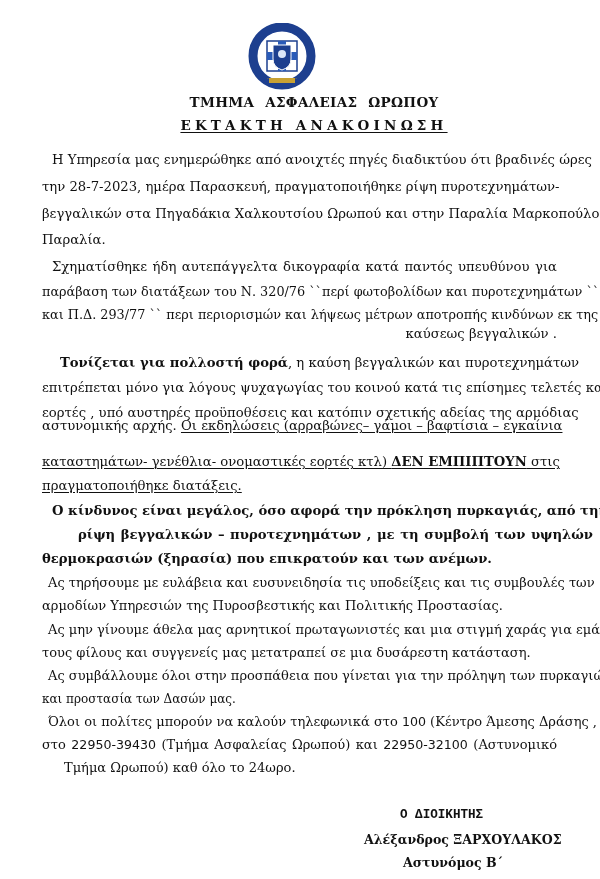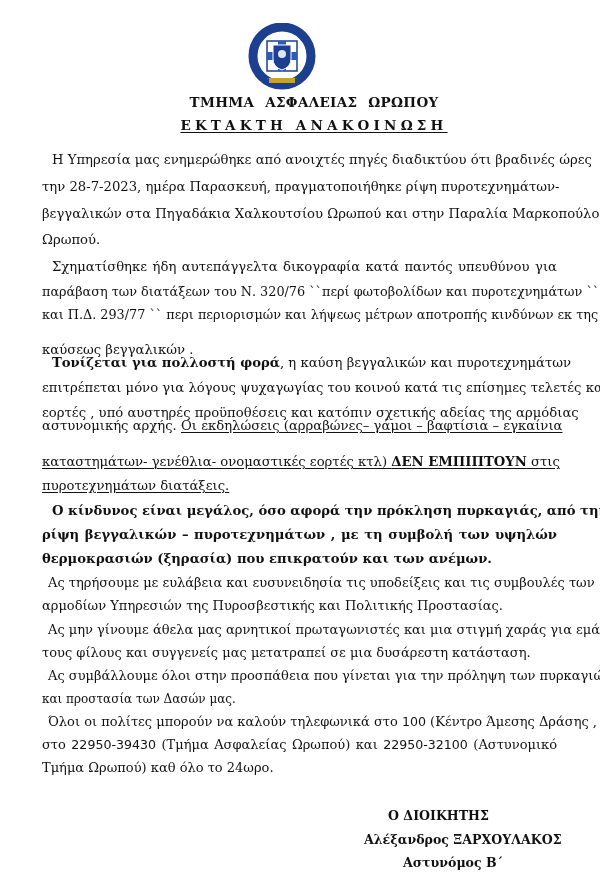--- a/index.html
+++ b/index.html
@@ -27,46 +27,46 @@
   <rect x="20" y="55" width="30" height="5" rx="2" fill="#c8a133"></rect>
   <path d="M14 59 l8 -4 v6 z M56 59 l-8 -4 v6 z" fill="#1d3f8f"></path>
 </svg>
 
 <div class="head1">ΤΜΗΜΑ  ΑΣΦΑΛΕΙΑΣ  ΩΡΩΠΟΥ</div>
 <div class="head2">ΕΚΤΑΚΤΗ ΑΝΑΚΟΙΝΩΣΗ</div>
 
 <div class="ln j" style="top:150px; left:52px; width:505px;">Η Υπηρεσία μας ενημερώθηκε από ανοιχτές πηγές διαδικτύου ότι βραδινές ώρες</div>
 <div class="ln j" style="top:177px;">την 28-7-2023, ημέρα Παρασκευή, πραγματοποιήθηκε ρίψη πυροτεχνημάτων-</div>
 <div class="ln j" style="top:204px;">βεγγαλικών στα Πηγαδάκια Χαλκουτσίου Ωρωπού και στην Παραλία Μαρκοπούλου</div>
-<div class="ln" style="top:230px;">Ωρωπού.</div>
+<div class="ln" style="top:230px;">Παραλία.</div>
 
 <div class="ln j" style="top:257px; left:52px; width:505px;">Σχηματίσθηκε ήδη αυτεπάγγελτα δικογραφία κατά παντός υπευθύνου για</div>
 <div class="ln j" style="top:282px; font-size:12.8px;">παράβαση των διατάξεων  του Ν. 320/76  ``περί φωτοβολίδων και πυροτεχνημάτων ``</div>
 <div class="ln j" style="top:305px; font-size:12.8px;">και Π.Δ. 293/77 `` περι περιορισμών και λήψεως μέτρων αποτροπής κινδύνων εκ της</div>
-<div class="ln" style="top:340px;">καύσεως βεγγαλικών .</div>
+<div class="ln" style="top:324px;text-align:right;">καύσεως βεγγαλικών .</div>
 
-<div class="ln j" style="top:353px; left:52px; width:505px;"><span class="b">Τονίζεται για πολλοστή φορά</span><span>, η καύση βεγγαλικών και πυροτεχνημάτων</span></div>
+<div class="ln j" style="top:353px; left:60px; width:505px;"><span class="b">Τονίζεται για πολλοστή φορά</span><span>, η καύση βεγγαλικών και πυροτεχνημάτων</span></div>
 <div class="ln j" style="top:378px;">επιτρέπεται μόνο για λόγους ψυχαγωγίας του κοινού κατά τις επίσημες τελετές και</div>
 <div class="ln j" style="top:403px;">εορτές , υπό αυστηρές προϋποθέσεις και κατόπιν σχετικής αδείας της αρμόδιας</div>
 <div class="ln j" style="top:416px;"><span>αστυνομικής αρχής. </span><span class="u">Οι εκδηλώσεις (αρραβώνες– γάμοι – βαφτίσια – εγκαίνια</span></div>
 <div class="ln j" style="top:452px;"><span class="u">καταστημάτων- γενέθλια- ονομαστικές εορτές κτλ) </span><span class="u b">ΔΕΝ ΕΜΠΙΠΤΟΥΝ</span><span class="u"> στις</span></div>
-<div class="ln" style="top:476px;"><span class="u">πυροτεχνημάτων διατάξεις.</span></div>
+<div class="ln" style="top:476px;"><span class="u">πραγματοποιήθηκε διατάξεις.</span></div>
 
 <div class="ln j b" style="top:501px; left:52px; width:505px;">Ο κίνδυνος είναι μεγάλος, όσο αφορά την πρόκληση πυρκαγιάς, από την</div>
-<div class="ln j b" style="top:525px;">ρίψη βεγγαλικών – πυροτεχνημάτων , με τη συμβολή των υψηλών</div>
+<div class="ln j b" style="top:525px;margin-left:36px;">ρίψη βεγγαλικών – πυροτεχνημάτων , με τη συμβολή των υψηλών</div>
 <div class="ln b" style="top:549px;">θερμοκρασιών (ξηρασία) που επικρατούν και των ανέμων.</div>
 
 <div class="ln" style="top:573px; left:48px; font-size:13px;">Ας τηρήσουμε με ευλάβεια και ευσυνειδησία τις υποδείξεις και τις συμβουλές των</div>
 <div class="ln" style="top:596px; font-size:13px;">αρμοδίων Υπηρεσιών της Πυροσβεστικής  και Πολιτικής Προστασίας.</div>
 
 <div class="ln" style="top:620px; left:48px; font-size:13px;">Ας μην γίνουμε άθελα μας αρνητικοί πρωταγωνιστές και μια στιγμή χαράς για εμάς,</div>
 <div class="ln" style="top:643px; font-size:13px;">τους φίλους και συγγενείς μας μετατραπεί σε μια δυσάρεστη κατάσταση.</div>
 
 <div class="ln" style="top:666px; left:48px; font-size:13px;">Ας συμβάλλουμε όλοι στην προσπάθεια που γίνεται για την πρόληψη των πυρκαγιών</div>
 <div class="ln" style="top:689px; font-size:12px;">και προστασία των Δασών μας.</div>
 
 <div class="ln" style="top:712px; left:48px; font-size:13px;"><span>Όλοι οι πολίτες μπορούν να καλούν τηλεφωνικά στο </span><span class="sans">100</span><span> (Κέντρο Άμεσης Δράσης ,</span></div>
 <div class="ln j" style="top:735px; font-size:13px;"><span>στο </span><span class="sans">22950-39430</span><span> (Τμήμα Ασφαλείας Ωρωπού) και </span><span class="sans">22950-32100</span><span> (Αστυνομικό</span></div>
-<div class="ln" style="top:758px; font-size:13px;">Τμήμα Ωρωπού) καθ όλο το 24ωρο.</div>
+<div class="ln" style="top:758px; font-size:13px;margin-left:22px;">Τμήμα Ωρωπού) καθ όλο το 24ωρο.</div>
 
-<div class="sig" style="left:388px; top:808px;">Ο ΔΙΟΙΚΗΤΗΣ</div>
+<div class="sig" style="left:400px; top:808px;font-family:Liberation Mono, monospace;">Ο ΔΙΟΙΚΗΤΗΣ</div>
 <div class="sig" style="left:364px; top:832px;">Αλέξανδρος ΞΑΡΧΟΥΛΑΚΟΣ</div>
 <div class="sig" style="left:403px; top:855px;">Αστυνόμος Β΄</div>
 
 </body></html>

